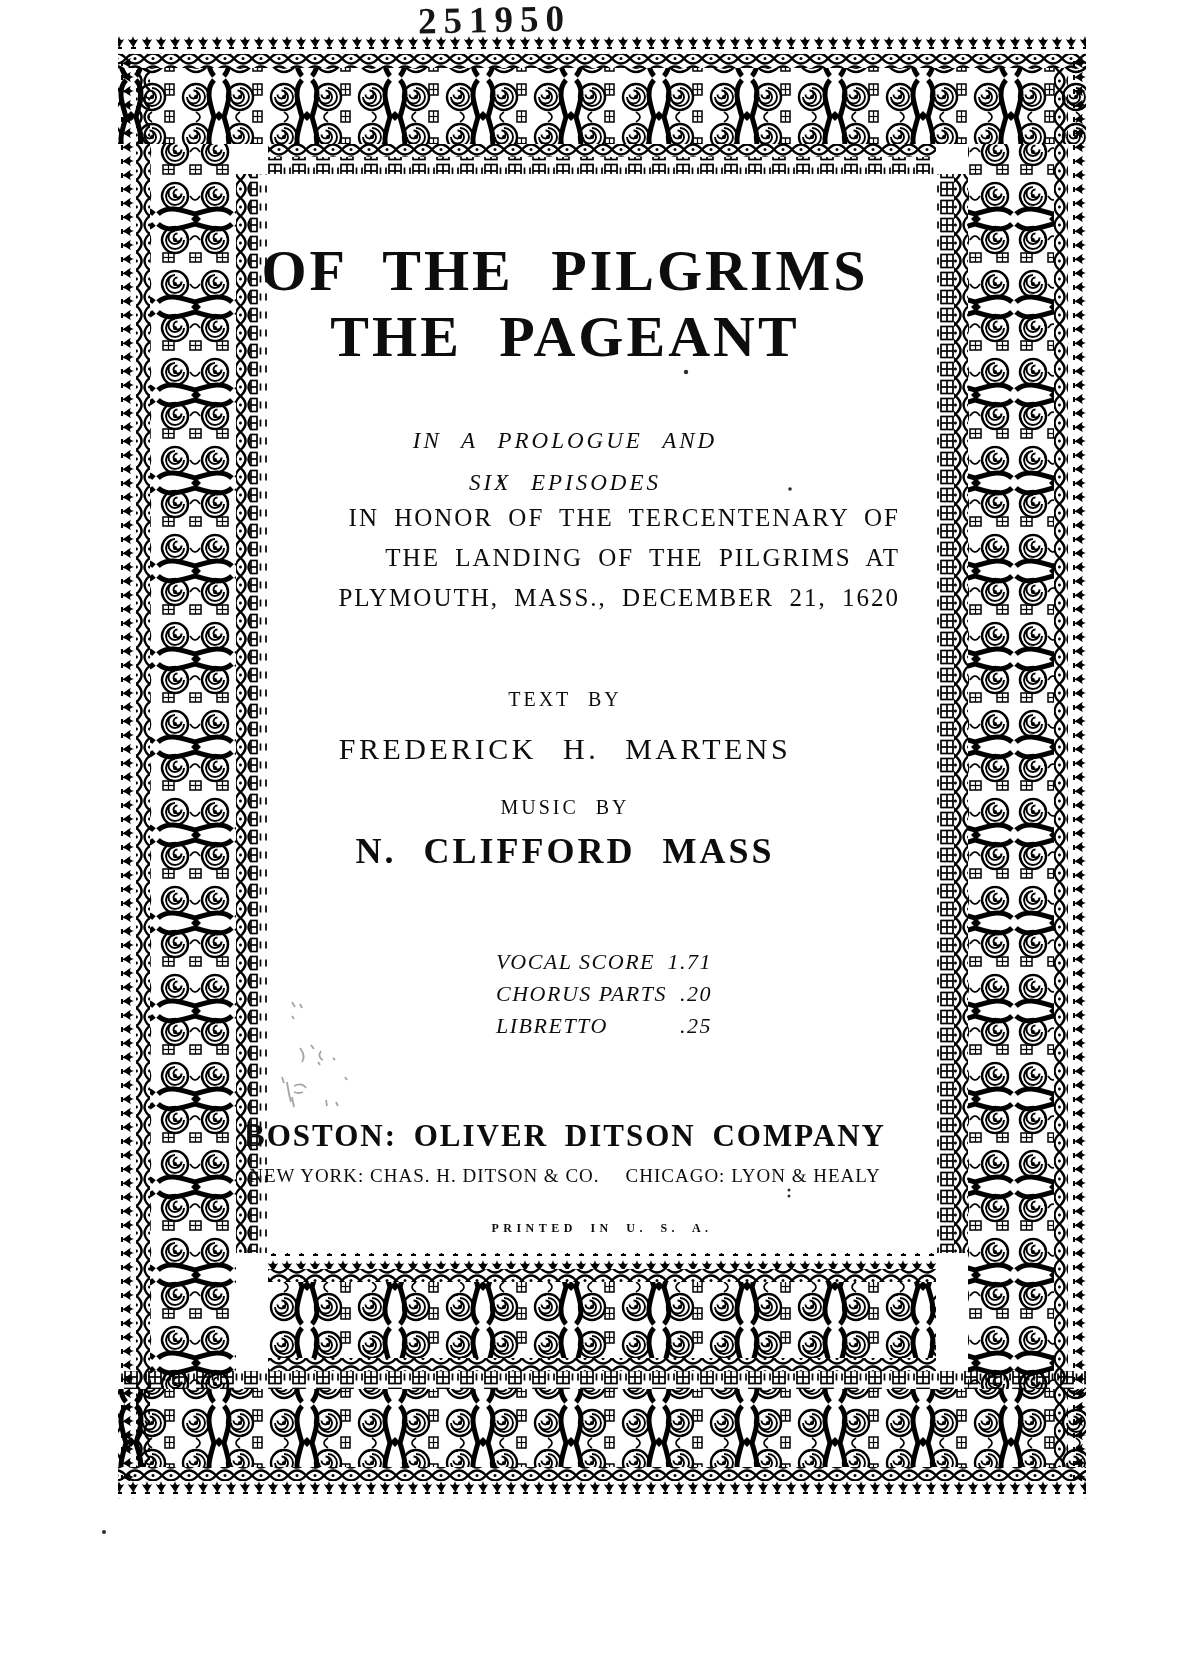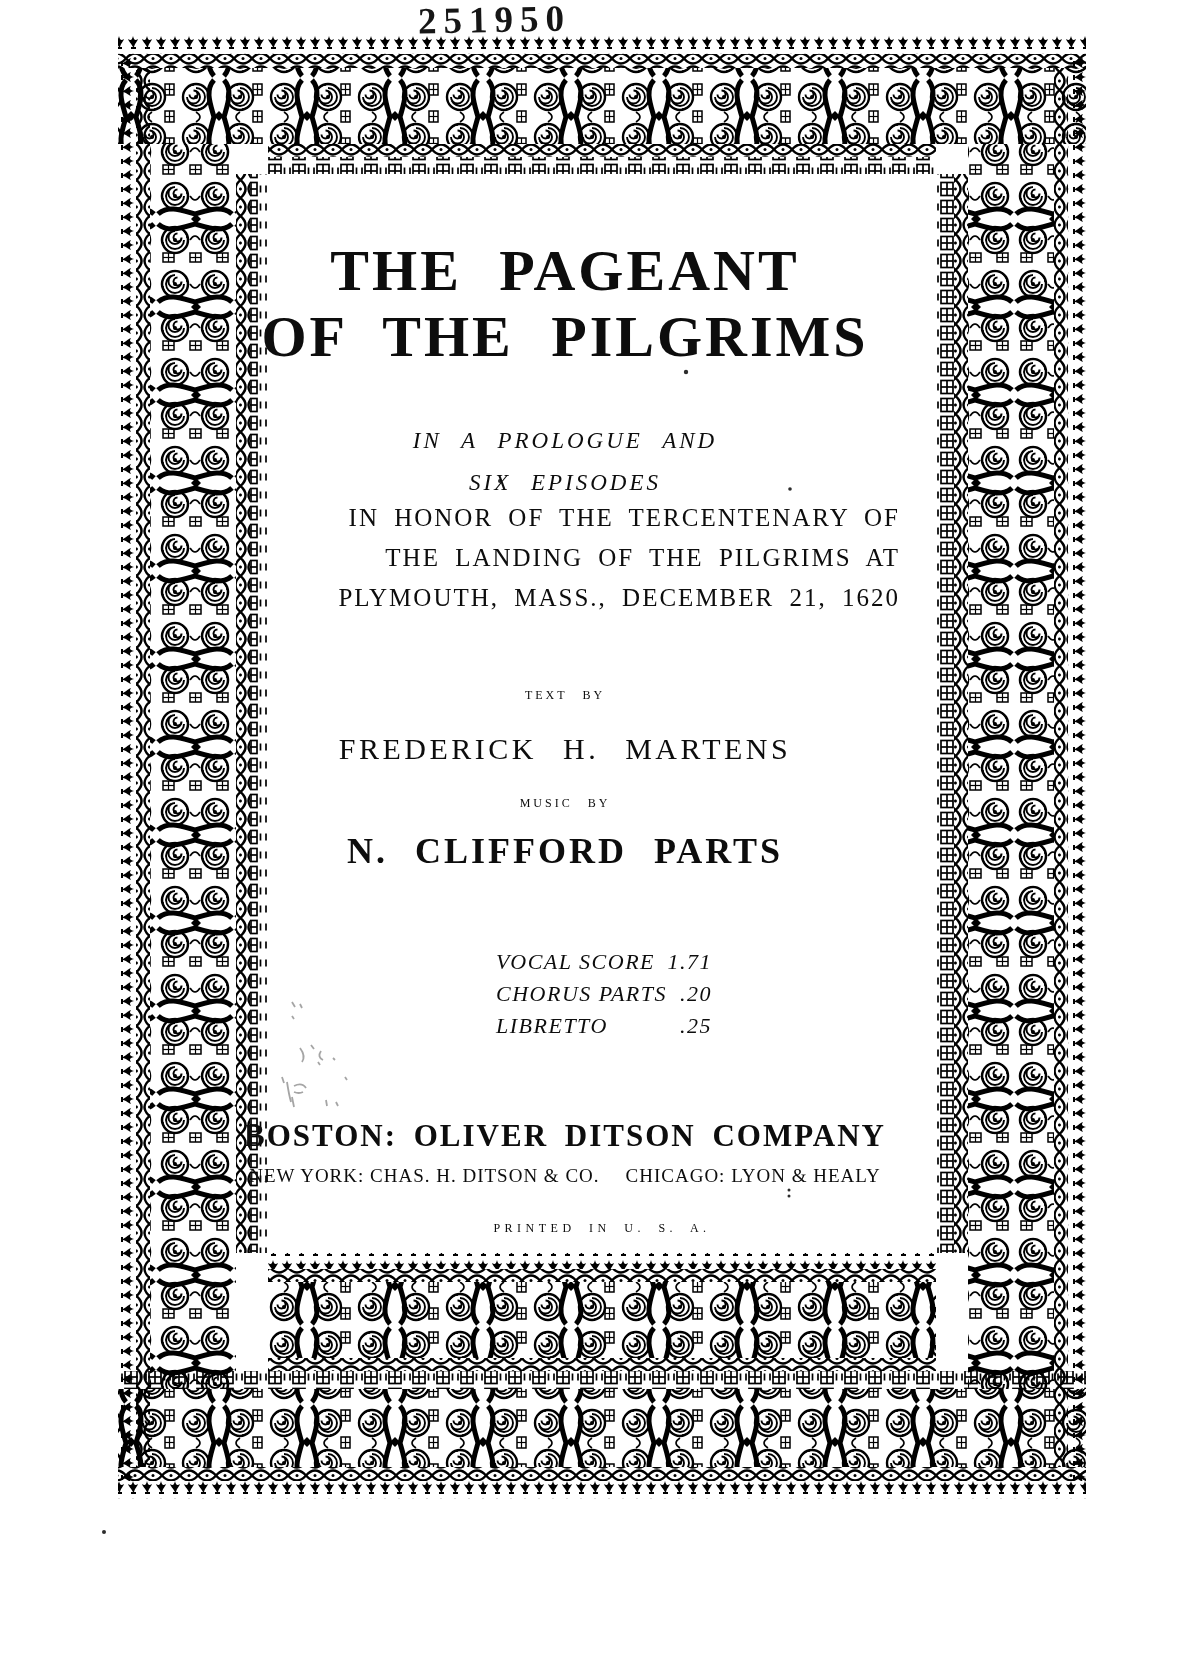--- a/index.html
+++ b/index.html
@@ -28,36 +28,36 @@
   }
   .subtitle-block{left:230px;top:420px;width:670px;line-height:42px;}
   .subtitle-line{
     display:block;font-style:italic;font-size:23px;
     letter-spacing:3px;word-spacing:11px;
   }
   .dedication-block{left:230px;top:498px;width:670px;line-height:40px;}
   .dedication-line{
     display:block;font-size:25px;letter-spacing:2px;word-spacing:7px;white-space:nowrap;text-align:right;
   }
-  .byline-label{font-size:12px;letter-spacing:3px;word-spacing:9px;}
+  .byline-label{font-size:20px;letter-spacing:3px;word-spacing:9px;}
   .text-by{left:230px;top:688px;width:670px;}
   .text-author{left:230px;top:720px;width:670px;font-size:30px;letter-spacing:3.5px;word-spacing:15px;margin-top:12px;}
   .music-by{left:230px;top:796px;width:670px;}
   .composer{left:230px;top:830px;width:670px;font-size:36px;font-weight:700;letter-spacing:3px;word-spacing:15px;}
   .price-list{
     position:absolute;z-index:2;
     left:496px;top:946px;width:216px;
     font-style:italic;font-size:22px;letter-spacing:1.5px;
     line-height:32px;
   }
   .price-row{display:flex;justify-content:space-between;}
   .publisher-main{left:230px;top:1118px;width:670px;font-size:31px;font-weight:700;letter-spacing:2px;word-spacing:7px;white-space:nowrap;}
   .publisher-agents{left:230px;top:1165px;width:670px;font-size:19px;font-weight:400;letter-spacing:1px;white-space:nowrap;}
   .agent-gap{display:inline-block;width:26px;}
-  .printed-notice{left:268px;top:1221px;width:668px;font-size:12px;font-weight:400;letter-spacing:4.5px;word-spacing:6px;}
+  .printed-notice{left:268px;top:1221px;width:668px;font-size:12px;font-weight:700;letter-spacing:4.5px;word-spacing:6px;}
 </style>
 </head>
 <body>
 
 <div class="page">
 
   <svg class="border-svg" width="1195" height="1679" viewBox="0 0 1195 1679" xmlns="http://www.w3.org/2000/svg" xmlns:xlink="http://www.w3.org/1999/xlink">
     <defs>
       <g id="rosette">
         <circle r="13" fill="none" stroke="#000" stroke-width="2.4"></circle>
@@ -181,39 +181,39 @@
       <circle cx="686" cy="372" r="2.2"></circle>
       <circle cx="104" cy="1532" r="2"></circle>
       <circle cx="789" cy="1190" r="1.5"></circle>
       <circle cx="789" cy="1196" r="1.5"></circle>
     </g>
   </svg>
 
   <div class="stamp">251950</div>
 
   <h1 class="txt title-block" style="margin:0;font-weight:700;">
+    <span class="title-line">OF THE PILGRIMS</span>
     <span class="title-line">THE PAGEANT</span>
-    <span class="title-line">OF THE PILGRIMS</span>
   </h1>
 
   <div class="txt subtitle-block">
     <span class="subtitle-line">IN A PROLOGUE AND</span>
     <span class="subtitle-line">SIX EPISODES</span>
   </div>
 
   <div class="txt dedication-block">
     <span class="dedication-line">IN HONOR OF THE TERCENTENARY OF</span>
     <span class="dedication-line">THE LANDING OF THE PILGRIMS AT</span>
     <span class="dedication-line">PLYMOUTH, MASS., DECEMBER 21, 1620</span>
   </div>
 
   <div class="txt text-by byline-label">TEXT BY</div>
   <div class="txt text-author">FREDERICK H. MARTENS</div>
   <div class="txt music-by byline-label">MUSIC BY</div>
-  <div class="txt composer">N. CLIFFORD PARTS</div>
+  <div class="txt composer">N. CLIFFORD MASS</div>
 
   <div class="price-list">
     <div class="price-row">
       <span>VOCAL SCORE</span>
       <span>1.71</span>
     </div>
     <div class="price-row">
       <span>CHORUS PARTS</span>
       <span>.20</span>
     </div>

